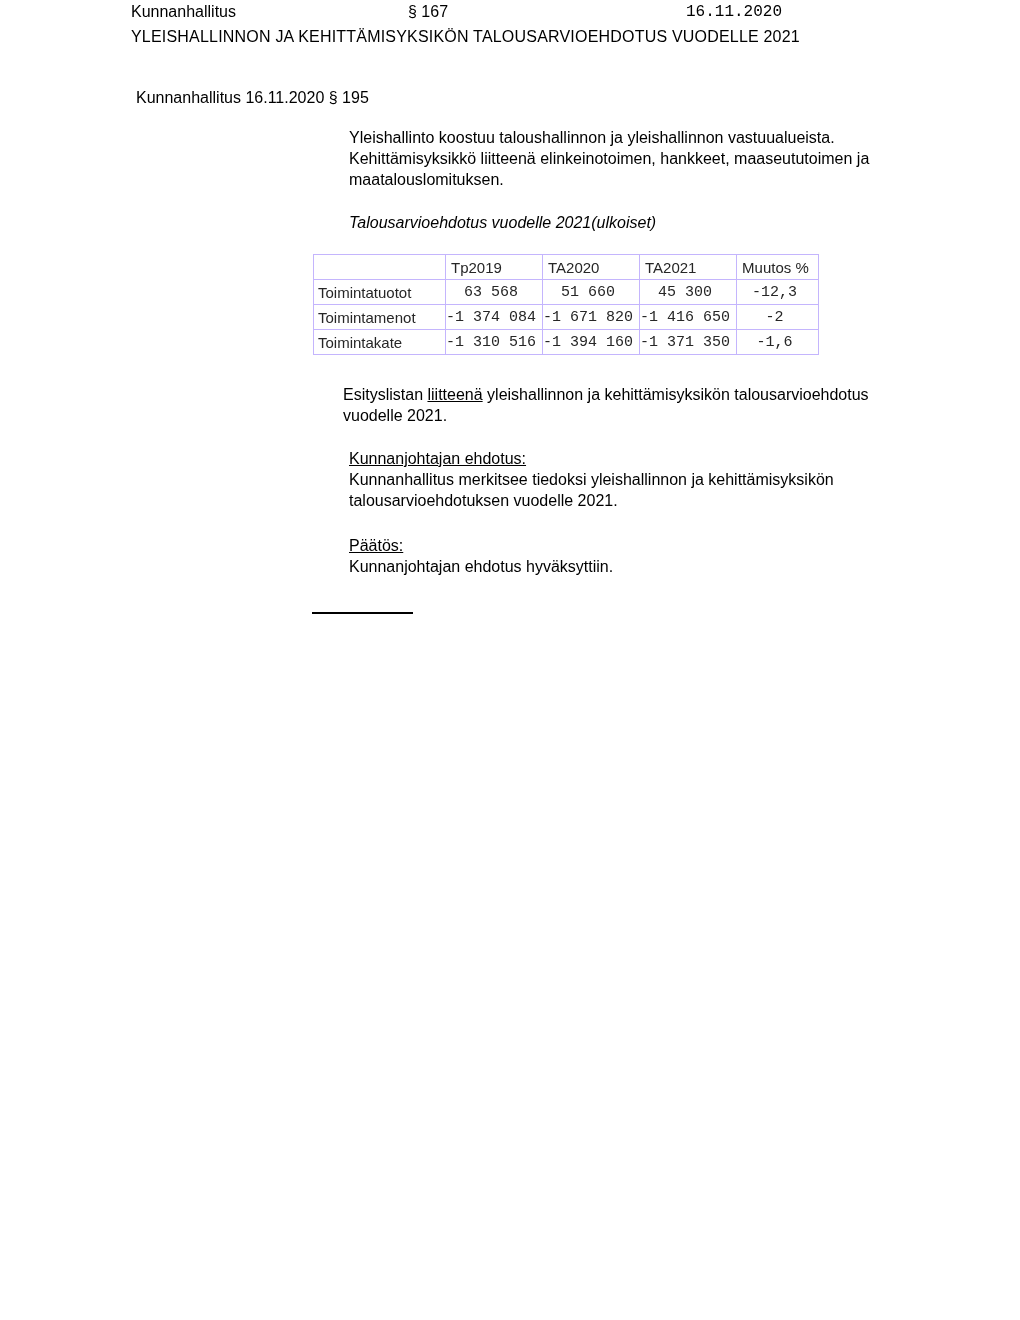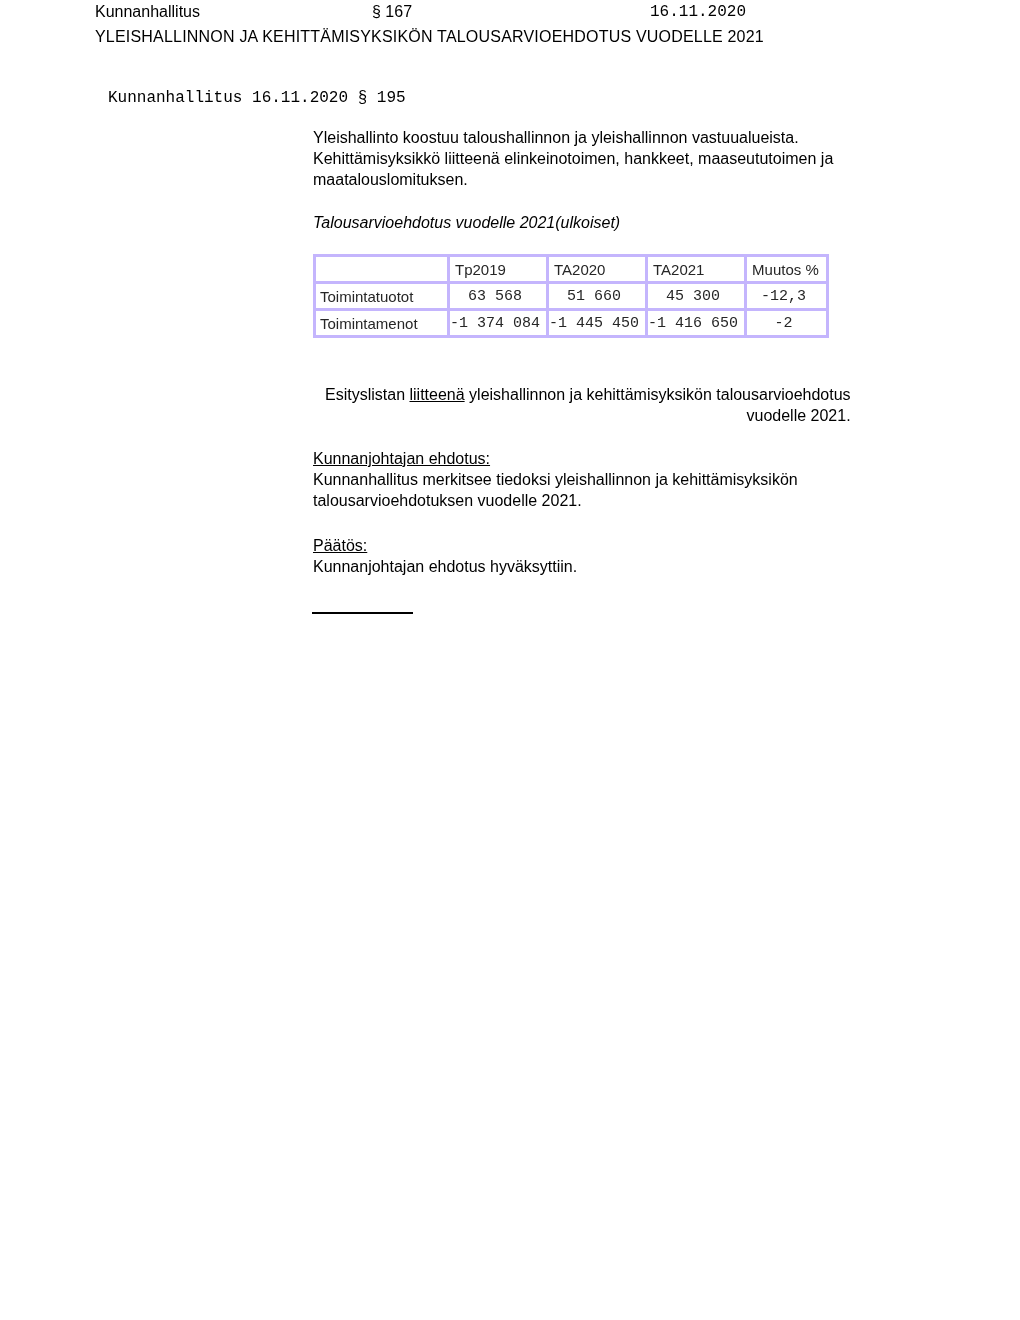--- a/index.html
+++ b/index.html
@@ -10,52 +10,52 @@
   .page {
     position: relative;
     width: 1020px;
     height: 1320px;
     background: #ffffff;
     font-family: "Liberation Sans", sans-serif;
     font-size: 16px;
     color: #000000;
     overflow: hidden;
   }
-  .abs { position: absolute; white-space: nowrap; }
+  .abs { position: absolute; white-space: nowrap; margin-left: 36px; }
 
   .doc-header-left   { left: 95px;  top: 3px; }
   .doc-header-center { left: 372px; top: 3px; }
   .doc-header-right  { left: 650px; top: 3px; font-family: Liberation Mono, monospace; }
 
   .doc-title    { left: 95px; top: 28px; letter-spacing: 0.2px; }
-  .doc-subtitle { left: 108px; top: 89px; font-family: Liberation Mono, monospace; }
+  .doc-subtitle { left: 100px; top: 89px; }
 
   .para { line-height: 21px; }
   .intro-para       { left: 313px; top: 127px; }
   .table-caption    { left: 313px; top: 212px; font-style: italic; }
-  .attachment-para  { left: 325px; top: 384px; text-align: right; }
+  .attachment-para  { left: 307px; top: 384px; }
   .proposal-heading { left: 313px; top: 448px; text-align: center; }
   .proposal-para    { left: 313px; top: 469px; }
   .decision-heading { left: 313px; top: 535px; }
   .decision-para    { left: 313px; top: 556px; }
 
   .u { text-decoration: underline; }
 
   .budget-table {
     position: absolute;
     left: 313px;
     top: 254px;
     border-collapse: collapse;
     table-layout: fixed;
     font-family: "Liberation Sans", sans-serif;
     font-size: 15px;
     color: #262626;
   }
   .budget-table td {
-    border: 3px solid #c4b5fd;
+    border: 1px solid #c4b5fd;
     height: 24px;
     padding: 0;
     overflow: hidden;
     white-space: nowrap;
     vertical-align: middle;
   }
   .budget-table .c-label  { width: 127px; text-align: left;  padding-left: 4px;  }
   .budget-table .c-num    { text-align: center; padding-right: 6px; font-family: Liberation Mono, monospace; }
   .budget-table .c-head   { text-align: left;  padding-left: 5px;  }
   .col-0 { width: 127px; }
@@ -112,23 +112,30 @@
       <tr>
         <td class="c-label">Toimintatuotot</td>
         <td class="c-num">63 568</td>
         <td class="c-num">51 660</td>
         <td class="c-num">45 300</td>
         <td class="c-num">-12,3</td>
       </tr>
       <tr>
         <td class="c-label">Toimintamenot</td>
         <td class="c-num">-1 374 084</td>
-        <td class="c-num">-1 445 450</td>
+        <td class="c-num">-1 671 820</td>
         <td class="c-num">-1 416 650</td>
         <td class="c-num">-2</td>
+      </tr>
+      <tr>
+        <td class="c-label">Toimintakate</td>
+        <td class="c-num">-1 310 516</td>
+        <td class="c-num">-1 394 160</td>
+        <td class="c-num">-1 371 350</td>
+        <td class="c-num">-1,6</td>
       </tr>
     </tbody>
   </table>
 
   <div class="abs para attachment-para">
     <div><span>Esityslistan </span><span class="u">liitteenä</span><span> yleishallinnon ja kehittämisyksikön talousarvioehdotus</span></div>
     <div>vuodelle 2021.</div>
   </div>
 
   <div class="abs para proposal-heading u">Kunnanjohtajan ehdotus:</div>

